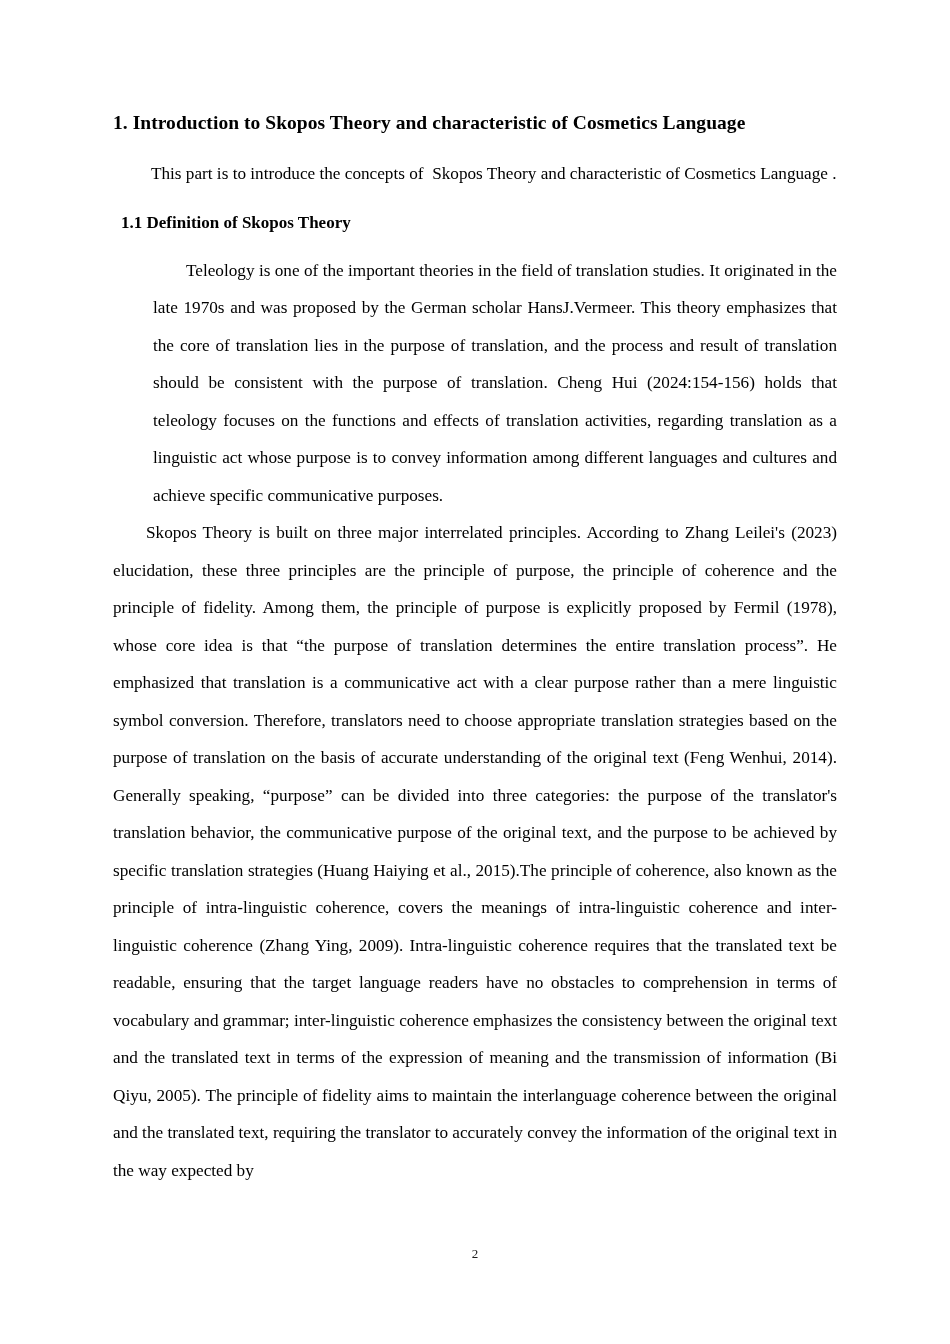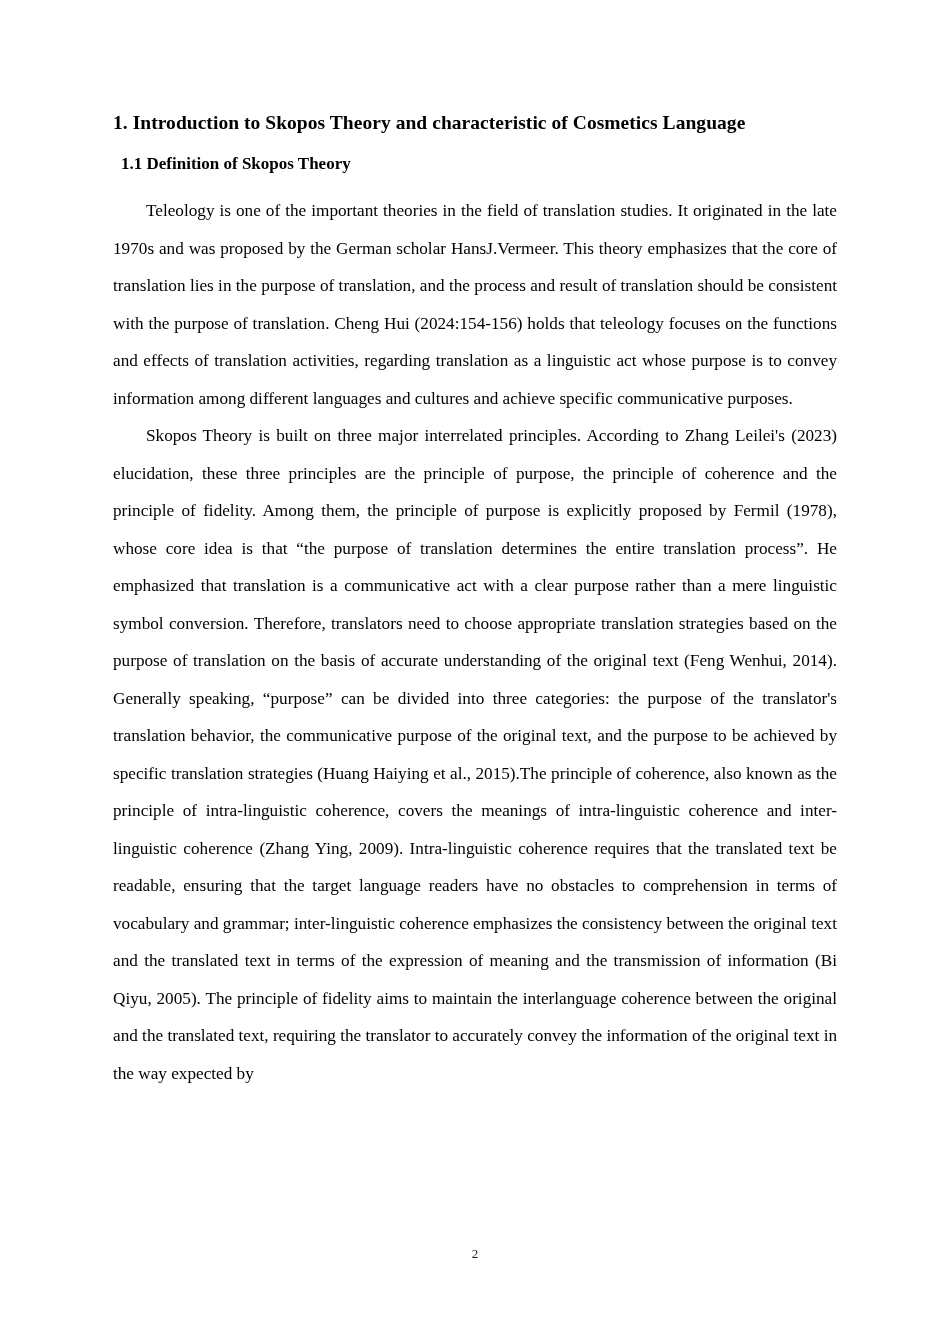--- a/index.html
+++ b/index.html
@@ -54,40 +54,42 @@
   }
   .para-intro {
     text-indent: 38px;
     padding-top: 22px;
   }
   .para-body {
     text-indent: 33px;
   }
   .para-first-body {
     padding-top: 2px;
+    margin-left: 40px;
   }
   .page-number {
     position: absolute;
     top: 1246px;
     left: 0;
     width: 724px;
     text-align: center;
     font-size: 13px;
     line-height: 16px;
     color: #1a1a1a;
   }
 </style>
 </head>
 <body>
 
 <div class="page">
   <div class="content">
 
     <h1 class="h1">1. Introduction to Skopos Theory and characteristic of Cosmetics Language</h1>
 
+    <p class="para para-intro">This part is to introduce the concepts of  Skopos Theory and characteristic of Cosmetics Language .</p>
 
     <h2 class="h2">1.1 Definition of Skopos Theory</h2>
 
     <p class="para para-body para-first-body">Teleology is one of the important theories in the field of translation studies. It originated in the late 1970s and was proposed by the German scholar HansJ.Vermeer. This theory emphasizes that the core of translation lies in the purpose of translation, and the process and result of translation should be consistent with the purpose of translation. Cheng Hui (2024:154-156) holds that teleology focuses on the functions and effects of translation activities, regarding translation as a linguistic act whose purpose is to convey information among different languages and cultures and achieve specific communicative purposes.</p>
 
     <p class="para para-body">Skopos Theory is built on three major interrelated principles. According to Zhang Leilei's (2023) elucidation, these three principles are the principle of purpose, the principle of coherence and the principle of fidelity. Among them, the principle of purpose is explicitly proposed by Fermil (1978), whose core idea is that “the purpose of translation determines the entire translation process”. He emphasized that translation is a communicative act with a clear purpose rather than a mere linguistic symbol conversion. Therefore, translators need to choose appropriate translation strategies based on the purpose of translation on the basis of accurate understanding of the original text (Feng Wenhui, 2014). Generally speaking, “purpose” can be divided into three categories: the purpose of the translator's translation behavior, the communicative purpose of the original text, and the purpose to be achieved by specific translation strategies (Huang Haiying et al., 2015).The principle of coherence, also known as the principle of intra-linguistic coherence, covers the meanings of intra-linguistic coherence and inter-linguistic coherence (Zhang Ying, 2009). Intra-linguistic coherence requires that the translated text be readable, ensuring that the target language readers have no obstacles to comprehension in terms of vocabulary and grammar; inter-linguistic coherence emphasizes the consistency between the original text and the translated text in terms of the expression of meaning and the transmission of information (Bi Qiyu, 2005). The principle of fidelity aims to maintain the interlanguage coherence between the original and the translated text, requiring the translator to accurately convey the information of the original text in the way expected by</p>
 
     <div class="page-number">2</div>
 
   </div>

